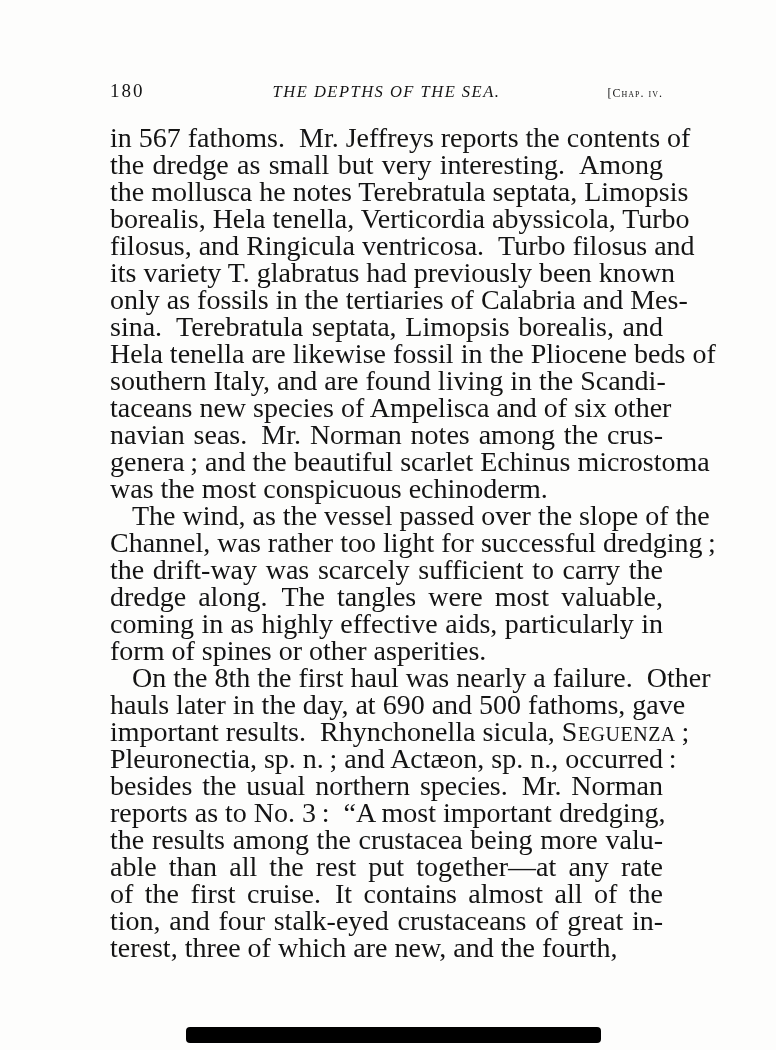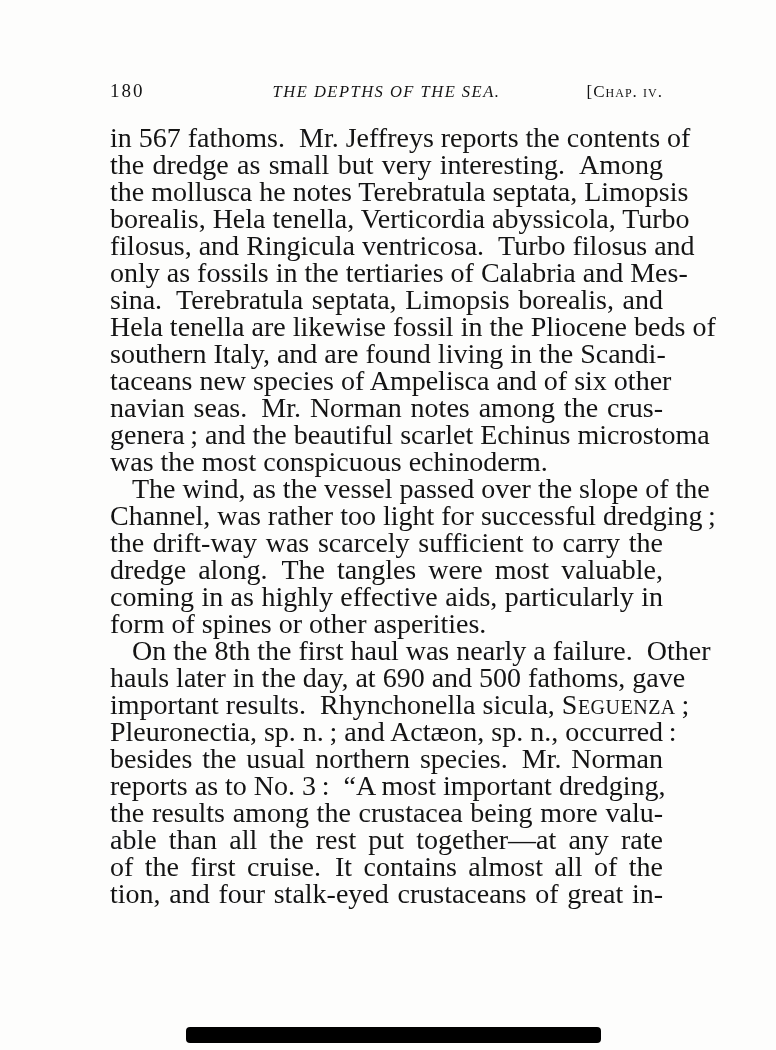--- a/index.html
+++ b/index.html
@@ -37,21 +37,21 @@
   }
   .running-title {
     font-style: italic;
     font-size: 16.5px;
     letter-spacing: 1.5px;
     justify-self: center;
     white-space: nowrap;
   }
   .chapter-marker {
     font-variant: small-caps;
-    font-size: 17px;
+    font-size: 12px;
     letter-spacing: 1px;
     justify-self: end;
     white-space: nowrap;
   }
   .page-text {
     margin-top: 20px;
   }
   .line {
     font-size: 28px;
     line-height: 27px;
@@ -88,20 +88,21 @@
       <span class="page-number">180</span>
       <span class="running-title">THE DEPTHS OF THE SEA.</span>
       <span class="chapter-marker">[Chap. iv.</span>
     </div>
     <div class="page-text">
         <div class="line"><span class="seg-n">in 567 fathoms. Mr. Jeffreys reports the contents of</span></div>
         <div class="line"><span class="seg-n">the dredge as small but very interesting. Among</span></div>
         <div class="line"><span class="seg-n">the mollusca he notes </span><span class="seg-i">Terebratula septata</span><span class="seg-n">, </span><span class="seg-i">Limopsis</span></div>
         <div class="line"><span class="seg-i">borealis</span><span class="seg-n">, </span><span class="seg-i">Hela tenella</span><span class="seg-n">, </span><span class="seg-i">Verticordia abyssicola</span><span class="seg-n">, </span><span class="seg-i">Turbo</span></div>
         <div class="line"><span class="seg-i">filosus</span><span class="seg-n">, and </span><span class="seg-i">Ringicula ventricosa</span><span class="seg-n">. </span><span class="seg-i">Turbo filosus</span><span class="seg-n"> and</span></div>
+        <div class="line"><span class="seg-n">its variety </span><span class="seg-i">T. glabratus</span><span class="seg-n"> had previously been known</span></div>
         <div class="line"><span class="seg-n">only as fossils in the tertiaries of Calabria and Mes-</span></div>
         <div class="line"><span class="seg-n">sina. </span><span class="seg-i">Terebratula septata</span><span class="seg-n">, </span><span class="seg-i">Limopsis borealis</span><span class="seg-n">, and</span></div>
         <div class="line"><span class="seg-i">Hela tenella</span><span class="seg-n"> are likewise fossil in the Pliocene beds of</span></div>
         <div class="line"><span class="seg-n">southern Italy, and are found living in the Scandi-</span></div>
         <div class="line"><span class="seg-n">taceans new species of </span><span class="seg-i">Ampelisca</span><span class="seg-n"> and of six other</span></div>
         <div class="line"><span class="seg-n">navian seas. Mr. Norman notes among the crus-</span></div>
         <div class="line"><span class="seg-n">genera ; and the beautiful scarlet </span><span class="seg-i">Echinus microstoma</span></div>
         <div class="line last"><span class="seg-n">was the most conspicuous echinoderm.</span></div>
         <div class="line indent"><span class="seg-n">The wind, as the vessel passed over the slope of the</span></div>
         <div class="line"><span class="seg-n">Channel, was rather too light for successful dredging ;</span></div>
@@ -112,16 +113,17 @@
         <div class="line indent"><span class="seg-n">On the 8th the first haul was nearly a failure. Other</span></div>
         <div class="line"><span class="seg-n">hauls later in the day, at 690 and 500 fathoms, gave</span></div>
         <div class="line"><span class="seg-n">important results. </span><span class="seg-i">Rhynchonella sicula</span><span class="seg-n">, </span><span class="seg-sc">Seguenza</span><span class="seg-n"> ;</span></div>
         <div class="line"><span class="seg-i">Pleuronectia</span><span class="seg-n">, sp. n. ; and </span><span class="seg-i">Actæon</span><span class="seg-n">, sp. n., occurred :</span></div>
         <div class="line"><span class="seg-n">besides the usual northern species. Mr. Norman</span></div>
         <div class="line"><span class="seg-n">reports as to No. 3 : “A most important dredging,</span></div>
         <div class="line"><span class="seg-n">the results among the crustacea being more valu-</span></div>
         <div class="line"><span class="seg-n">able than all the rest put together—at any rate</span></div>
         <div class="line"><span class="seg-n">of the first cruise. It contains almost all of the</span></div>
         <div class="line"><span class="seg-n">tion, and four stalk-eyed crustaceans of great in-</span></div>
+        <div class="line last"><span class="seg-n">terest, three of which are new, and the fourth,</span></div>
       </div>
   </div>
   <div class="scan-artifact-bar"></div>
 </div>
 
 </body></html>

